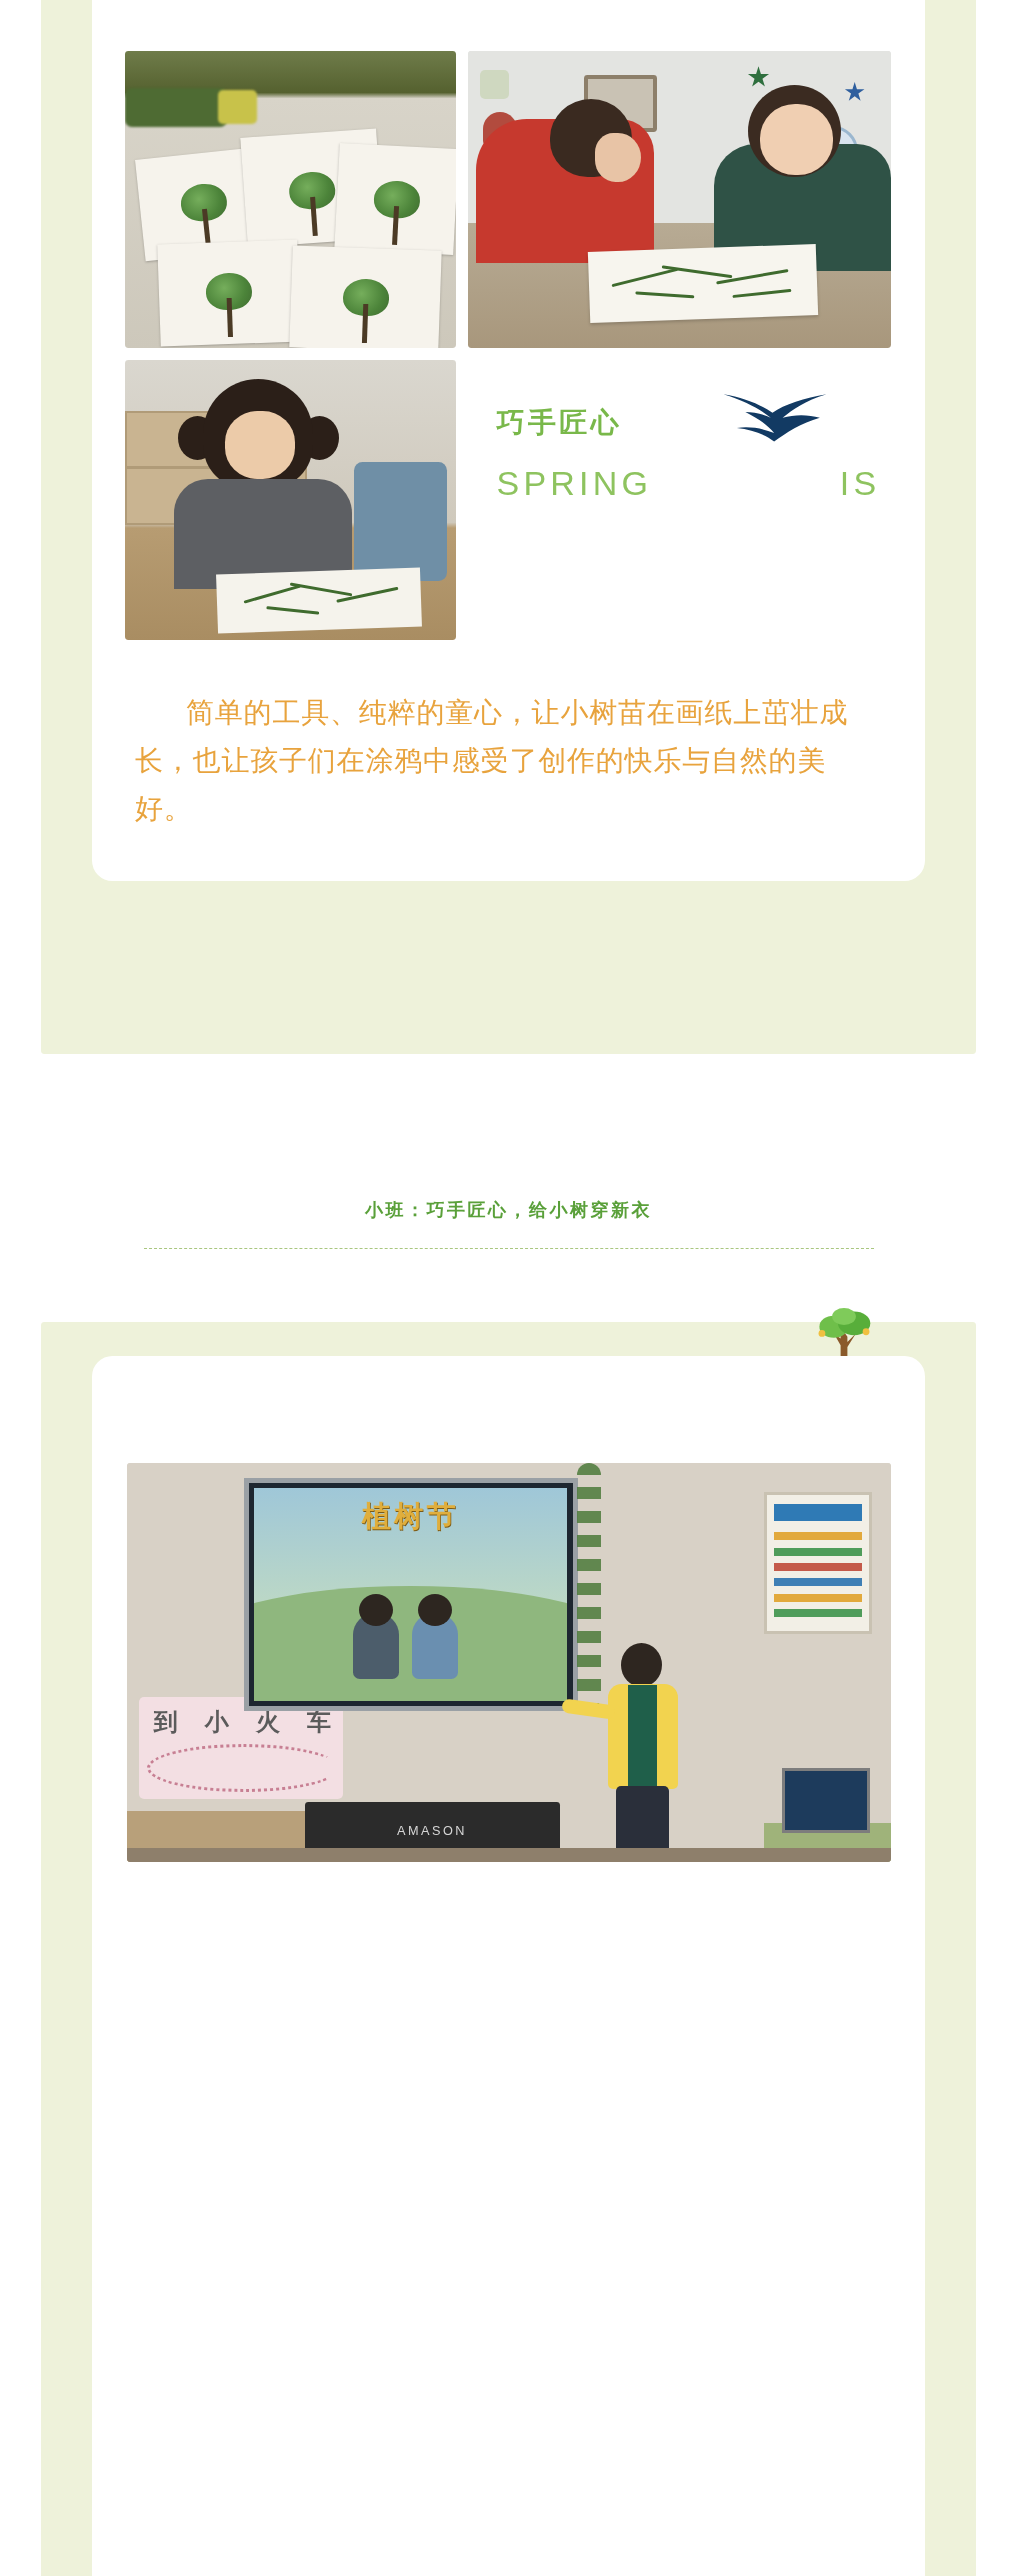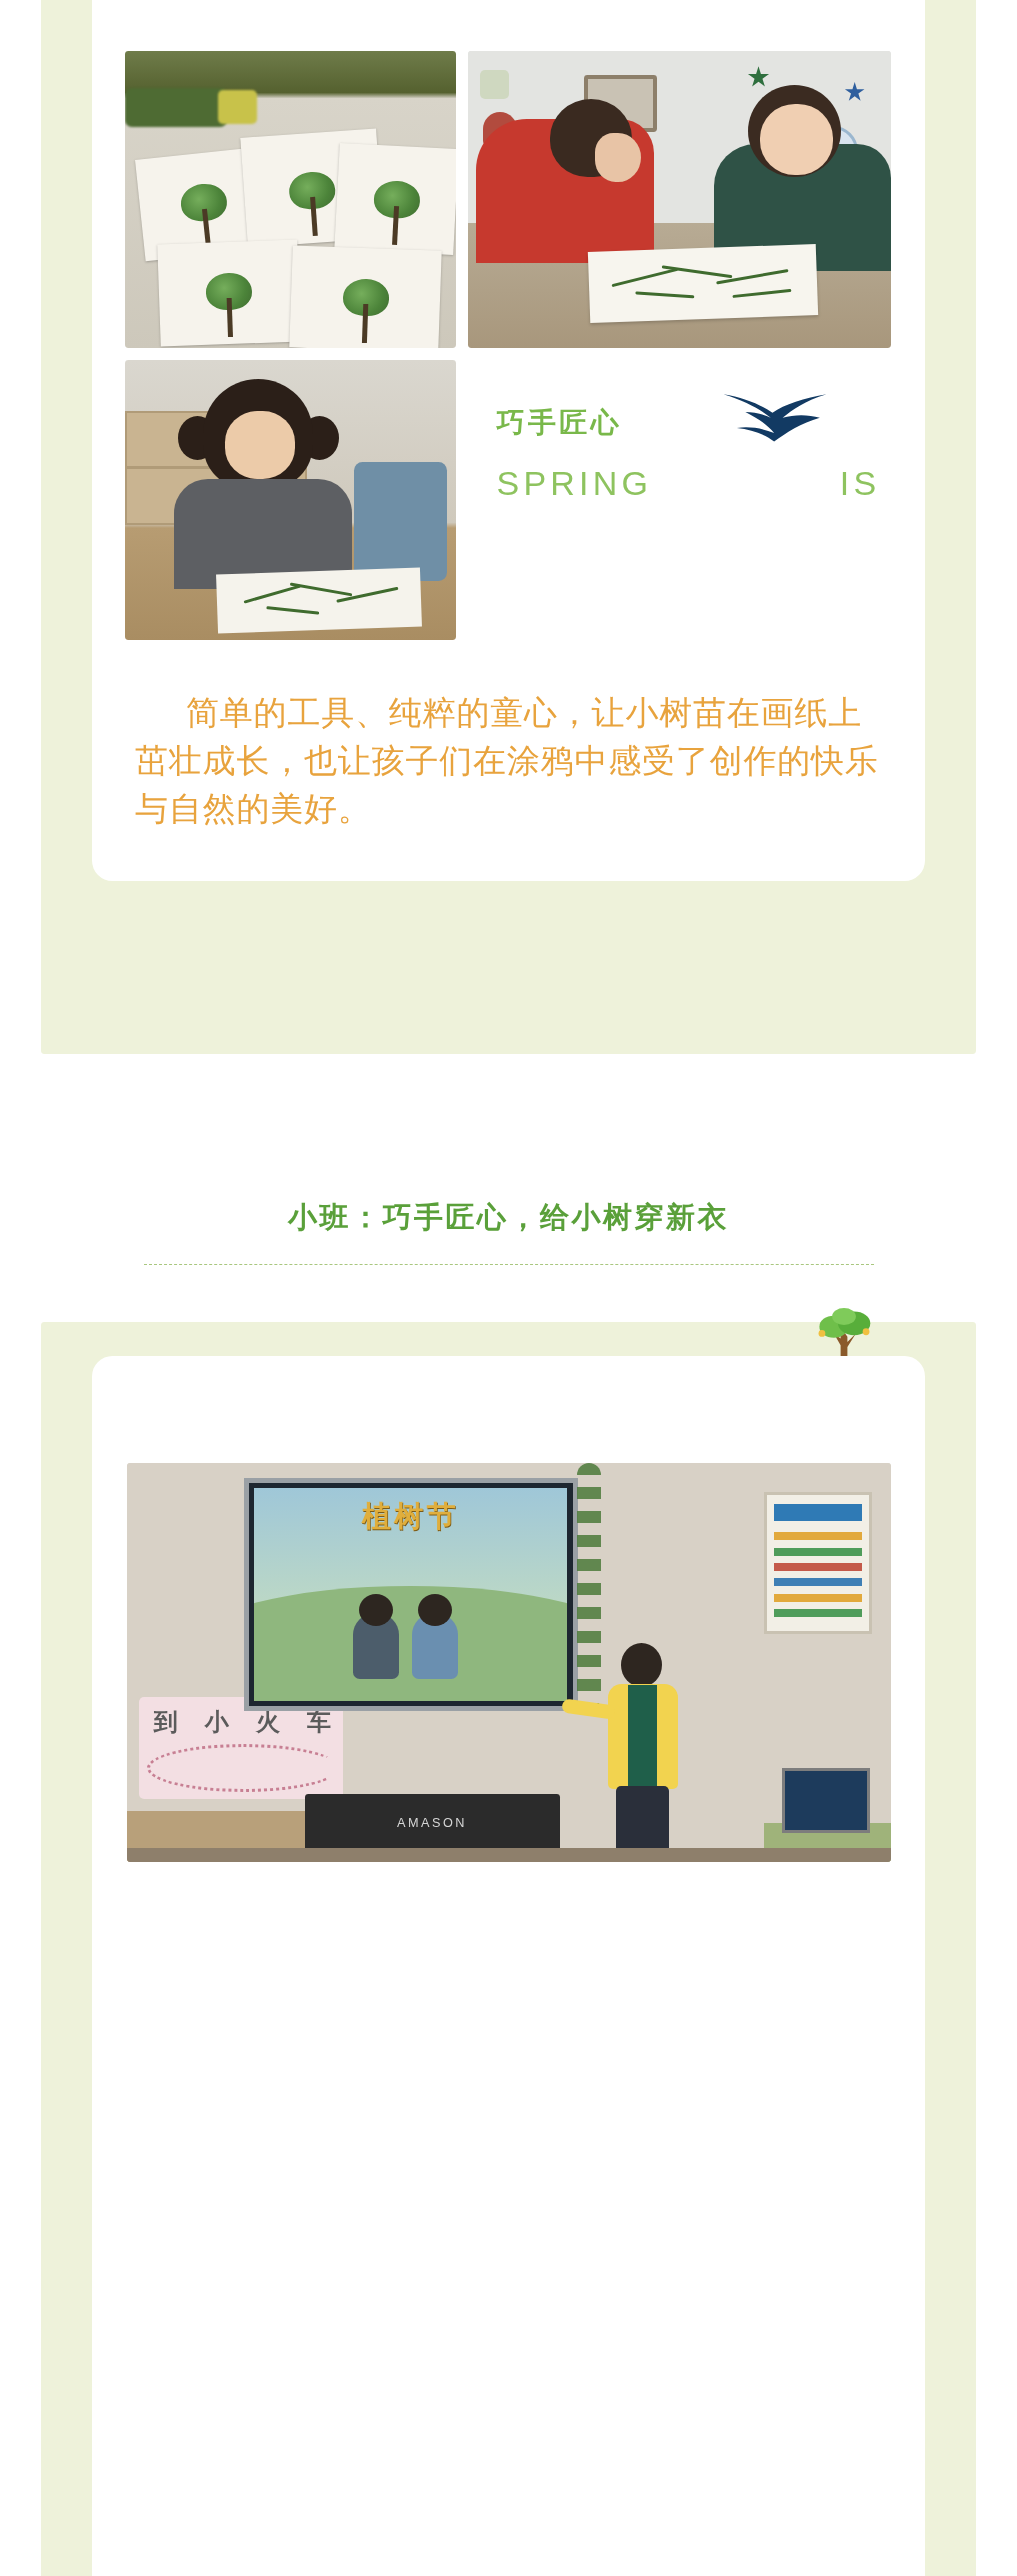--- a/index.html
+++ b/index.html
@@ -169,36 +169,36 @@
     font-size: 26px;
     color: #8ec35f;
     letter-spacing: 4.2px;
     margin-top: 18.7px;
   }
 
   
   .para-orange {
     width: 747px;
     margin: 49px auto 0 auto;
-    font-size: 33px;
+    font-size: 28px;
     line-height: 48px;
     color: #e8a33d;
     text-indent: 51px;
     letter-spacing: 0.8px;
   }
 
   
   .section-head {
     position: absolute;
     left: 0; right: 0;
     top: 1198px;
     text-align: center;
   }
   .section-title {
-    font-size: 29px;
+    font-size: 18px;
     font-weight: 700;
     color: #5aa03a;
     letter-spacing: 2.5px;
   }
   .dashline {
     width: 730px;
     height: 0;
     margin: 25.5px auto 0 auto;
     border-top: 1.7px dashed #a9c77f;
   }
@@ -272,21 +272,21 @@
   .cl-teacher .t-legs { position:absolute; left: 13.6px; top: 143px; width: 53px; height: 71px; background:#2a2f3a; border-radius: 5.1px;}
   .cl-teacher .t-arm { position:absolute; left: -41px; top: 59px; width: 53px; height: 13.6px; background:#f2d34f; border-radius: 6.8px; transform: rotate(8deg);}
   .cl-board {
     position:absolute; right: 18.7px; top: 29px; width: 102px; height: 136px;
     background:#f2efe6; border: 3.4px solid #c9c2b2;
   }
   .cl-board .bh { position:absolute; left: 6.8px; right: 6.8px; top: 8.5px; height: 17px; background:#2f7ab5;}
   .cl-board .brow { position:absolute; left: 6.8px; right: 6.8px; height: 7.6px; background:#e2a93c;}
   .cl-vine { position:absolute; left: 450px; top: 0; width: 24px; height: 246px; background: repeating-linear-gradient(180deg,#4c7a3a 0 12px, transparent 12px 24px); opacity:.85; border-radius: 12px;}
   .cl-desk {
-    position:absolute; left: 178px; bottom: 0; width: 255px; height: 68px;
+    position:absolute; left: 178px; bottom: 0; width: 255px; height: 60px;
     background:#2b2b2b; border-radius: 3.4px;
   }
   .cl-desk .label {
     position:absolute; left: 50%; top: 22px; transform: translateX(-50%);
     color: #d6d6d6; font-size: 12.7px; letter-spacing: 2.5px;
   }
   .cl-lowtable {
     position:absolute; left: 0; bottom: 0; width: 187px; height: 51px; background:#b8a07a;
   }
   .cl-train {

